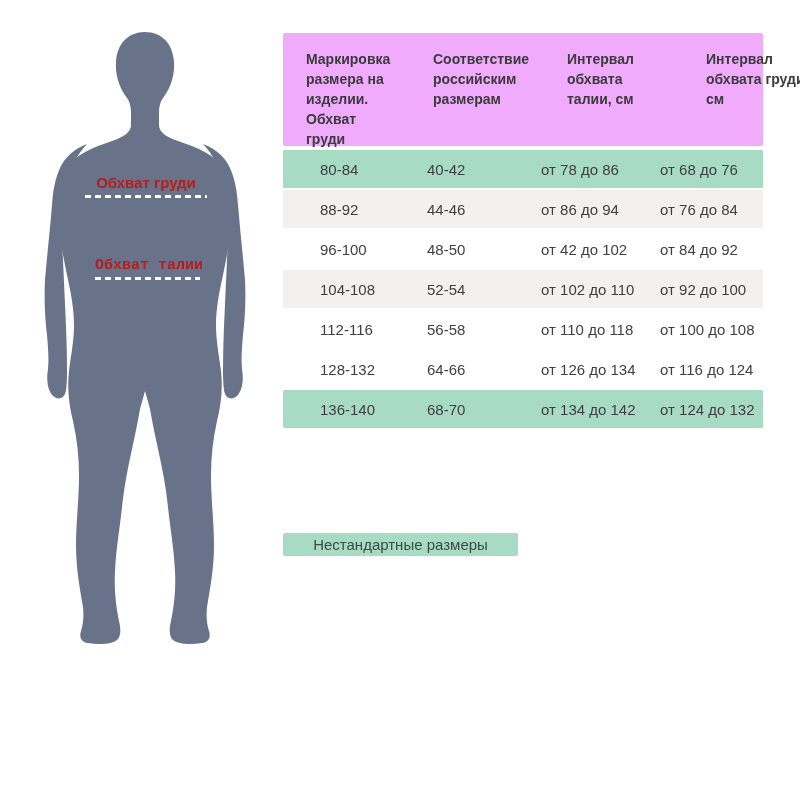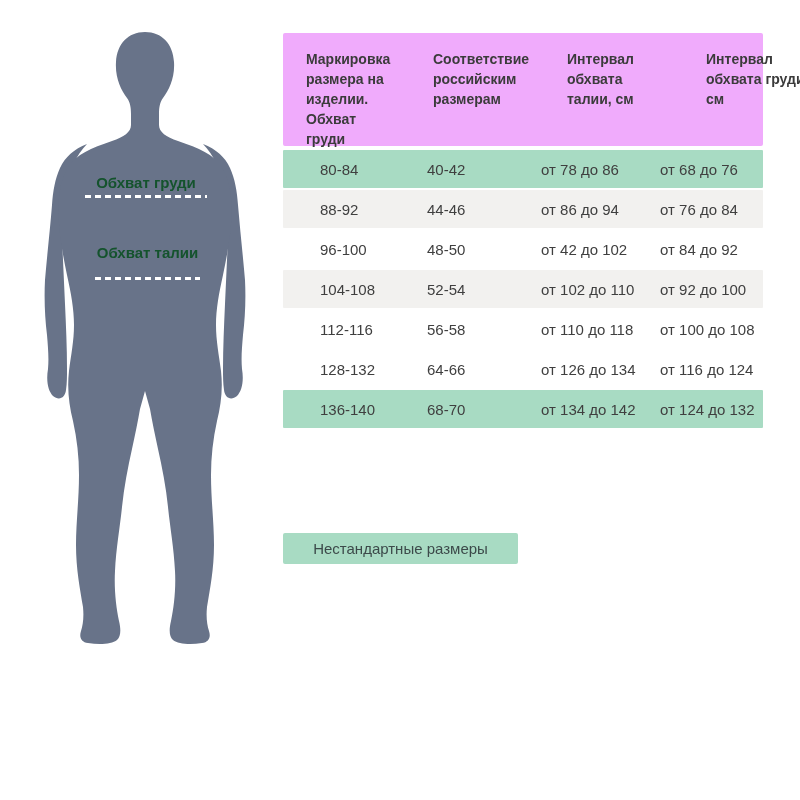--- a/index.html
+++ b/index.html
@@ -6,25 +6,25 @@
   .canvas{
     position:relative;width:800px;height:800px;background:#ffffff;overflow:hidden;
     font-family:"Liberation Sans",sans-serif;
   }
 
   
   .figure-wrap{position:absolute;left:40px;top:28px;width:210px;height:620px;}
   .figure-wrap svg{display:block;width:210px;height:620px;}
 
   .measure-label{
-    position:absolute;color:#14532d;font-size:15px;font-weight:bold;
+    position:absolute;color:#b91c1c;font-size:15px;font-weight:bold;
     text-align:center;white-space:nowrap;line-height:18px;
   }
   .chest-label{left:85px;top:174px;width:122px;}
-  .waist-label{left:95px;top:244px;width:105px;}
+  .waist-label{left:95px;top:257px;width:105px;font-family:Liberation Mono, monospace;}
   .measure-line{
     position:absolute;height:3px;
     background:repeating-linear-gradient(90deg,#ffffff 0 6px,rgba(0,0,0,0) 6px 10px);
   }
   .chest-line{left:85px;top:195px;width:122px;}
   .waist-line{left:95px;top:277px;width:105px;}
 
   
   .size-table{position:absolute;left:283px;top:33px;width:480px;}
   .grid4{display:grid;grid-template-columns:107px 114px 119px 140px;}
@@ -39,21 +39,21 @@
     height:38px;margin-top:2px;align-items:center;border-radius:1px;background:#ffffff;
   }
   .trow:first-of-type{margin-top:4px;}
   .trow .tcell{
     padding-left:37px;font-size:15px;color:#3f3f3f;white-space:nowrap;
   }
   .trow.stripe{background:#f2f1ef;}
   .trow.green{background:#a8dbc3;}
 
   .nonstandard-btn{
-    position:absolute;left:283px;top:533px;width:235px;height:31px;
+    position:absolute;left:283px;top:533px;width:235px;height:23px;
     background:#a8dbc3;border:none;border-radius:2px;cursor:pointer;
     font-family:"Liberation Sans",sans-serif;font-size:15px;color:#3c4a4a;
     display:flex;align-items:center;justify-content:center;
   }
 </style>
 </head>
 <body>
 
 <div class="canvas">
 

